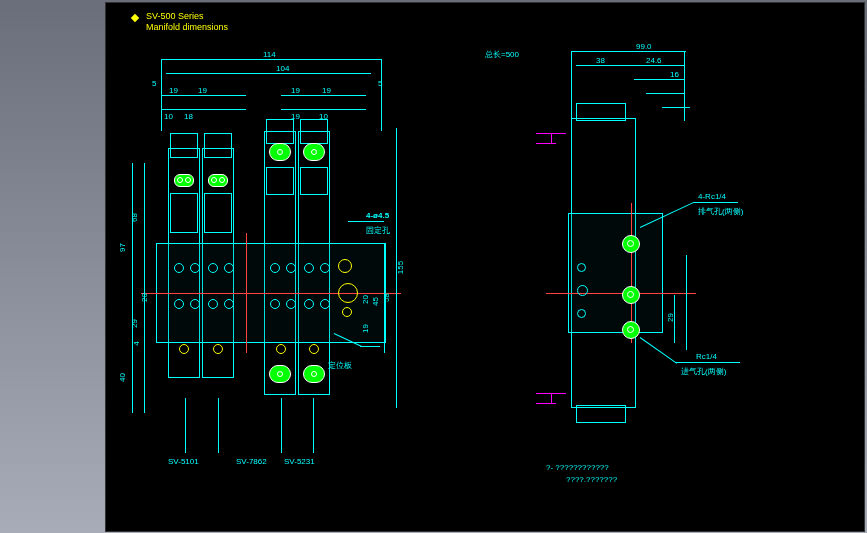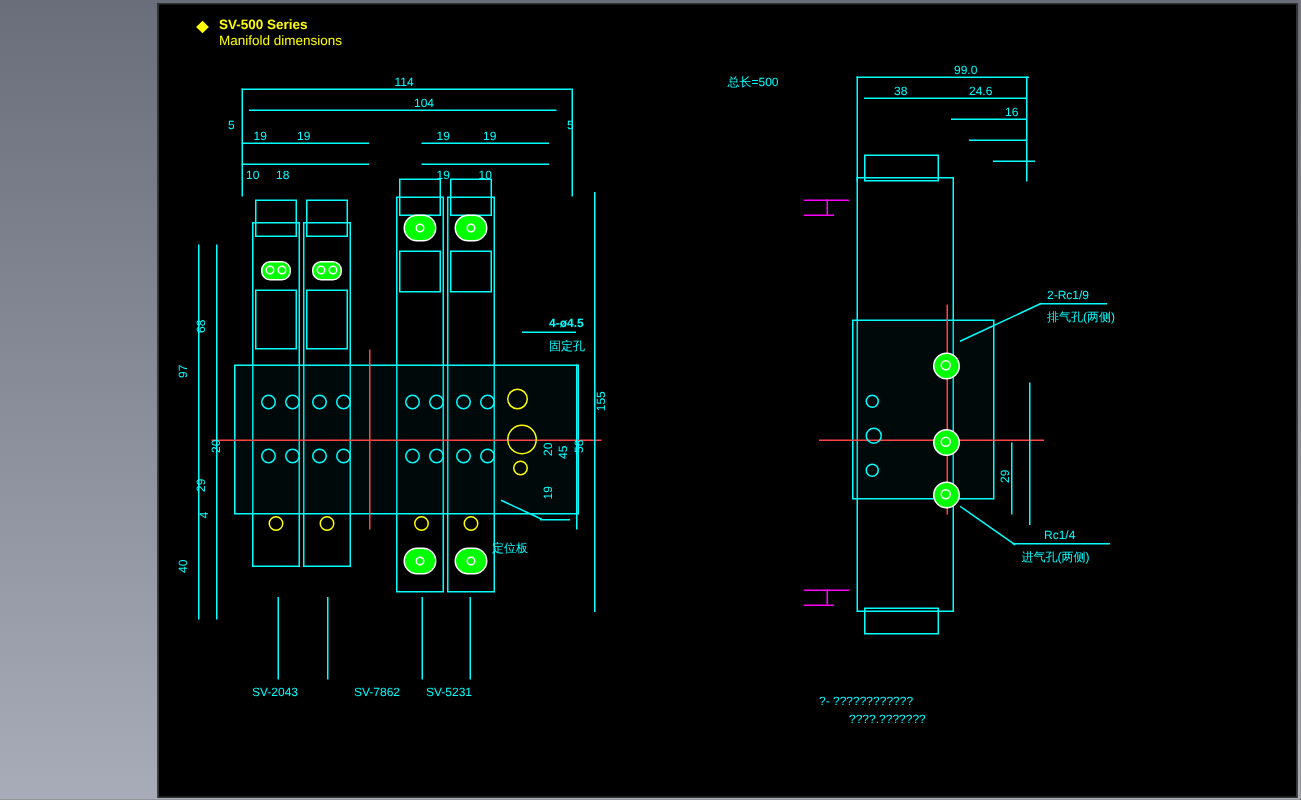--- a/index.html
+++ b/index.html
@@ -65,21 +65,21 @@
   position: absolute;
   background: #00ffff;
 }
 </style>
 </head>
 <body>
 
 <div class="canvas">
 
   <div class="diamond" style="left:26px; top:12px;"></div>
-  <div class="txt yel" style="left:40px; top:8px; font-weight:bold;">SV-500 Series</div>
+  <div class="txt yel" style="left:40px; top:8px; font-weight:normal;">SV-500 Series</div>
   <div class="txt yel" style="left:40px; top:19px;">Manifold dimensions</div>
 
   <div class="line-cyan h" style="left:55px; top:56px; width:220px;"></div>
   <div class="txt cyan txt-sm" style="left:157px; top:47px;">114</div>
   <div class="line-cyan h" style="left:60px; top:70px; width:205px;"></div>
   <div class="txt cyan txt-sm" style="left:170px; top:61px;">104</div>
   <div class="txt cyan txt-sm" style="left:46px; top:76px;">5</div>
   <div class="txt cyan txt-sm" style="left:272px; top:76px;">5</div>
 
   <div class="line-cyan h" style="left:55px; top:92px; width:85px;"></div>
@@ -188,21 +188,21 @@
   <div class="txt cyan txt-sm" style="left:260px; top:222px;">固定孔</div>
 
   <div class="leader" style="left:228px; top:330px; width:30px; height:1px; transform:rotate(25deg); transform-origin:left;"></div>
   <div class="leader h" style="left:254px; top:343px; width:20px;"></div>
   <div class="txt cyan txt-sm" style="left:222px; top:357px;">定位板</div>
 
   <div class="line-cyan v" style="left:79px; top:395px; height:55px;"></div>
   <div class="line-cyan v" style="left:112px; top:395px; height:55px;"></div>
   <div class="line-cyan v" style="left:175px; top:395px; height:55px;"></div>
   <div class="line-cyan v" style="left:207px; top:395px; height:55px;"></div>
-  <div class="txt cyan txt-sm" style="left:62px; top:454px;">SV-2043</div>
+  <div class="txt cyan txt-sm" style="left:62px; top:454px;">SV-5101</div>
   <div class="txt cyan txt-sm" style="left:130px; top:454px;">SV-7862</div>
   <div class="txt cyan txt-sm" style="left:178px; top:454px;">SV-5231</div>
 
   <div class="line-cyan h" style="left:465px; top:48px; width:115px;"></div>
   <div class="txt cyan txt-sm" style="left:379px; top:46px;">总长=500</div>
   <div class="txt cyan txt-sm" style="left:530px; top:39px;">99.0</div>
   <div class="line-cyan h" style="left:470px; top:62px; width:108px;"></div>
   <div class="txt cyan txt-sm" style="left:490px; top:53px;">38</div>
   <div class="txt cyan txt-sm" style="left:540px; top:53px;">24.6</div>
   <div class="line-cyan h" style="left:528px; top:76px; width:50px;"></div>
@@ -244,21 +244,21 @@
   <div class="line-mag h" style="left:430px; top:400px; width:20px;"></div>
 
   <div class="line-cyan v" style="left:580px; top:252px; height:95px;"></div>
   <div class="txt cyan txt-sm" style="left:580px; top:293px; transform:rotate(-90deg);"></div>
   <div class="line-cyan v" style="left:568px; top:292px; height:48px;"></div>
   <div class="txt cyan txt-sm" style="left:560px; top:310px; transform:rotate(-90deg);">29</div>
   <div class="txt cyan txt-sm" style="left:559px; top:332px; transform:rotate(-90deg);"></div>
 
   <div class="leader" style="left:534px; top:224px; width:60px; height:1px; transform:rotate(-25deg); transform-origin:left;"></div>
   <div class="leader h" style="left:587px; top:199px; width:45px;"></div>
-  <div class="txt cyan txt-sm" style="left:592px; top:189px;">2-Rc1/9</div>
+  <div class="txt cyan txt-sm" style="left:592px; top:189px;">4-Rc1/4</div>
   <div class="txt cyan txt-sm" style="left:592px; top:203px;">排气孔(两侧)</div>
 
   <div class="leader" style="left:534px; top:334px; width:45px; height:1px; transform:rotate(35deg); transform-origin:left;"></div>
   <div class="leader h" style="left:569px; top:359px; width:65px;"></div>
   <div class="txt cyan txt-sm" style="left:590px; top:349px;">Rc1/4</div>
   <div class="txt cyan txt-sm" style="left:575px; top:363px;">进气孔(两侧)</div>
 
   <div class="txt cyan txt-sm" style="left:440px; top:460px;">?- ????????????</div>
   <div class="txt cyan txt-sm" style="left:460px; top:472px;">????.???????</div>
 

